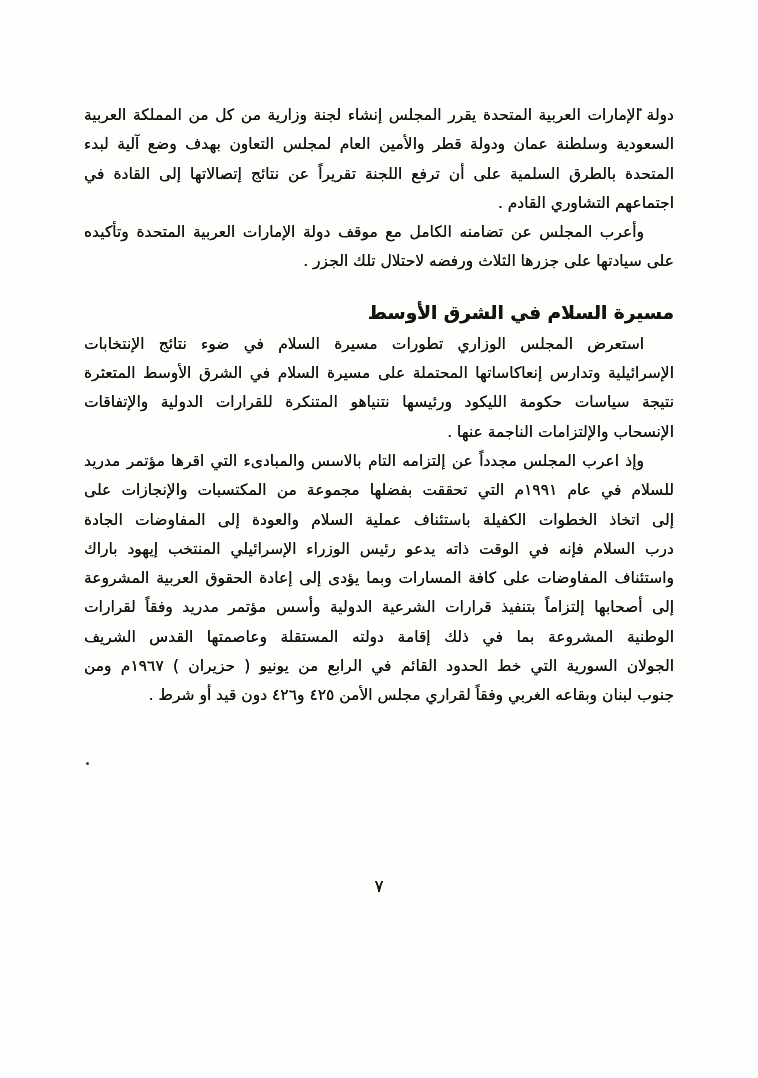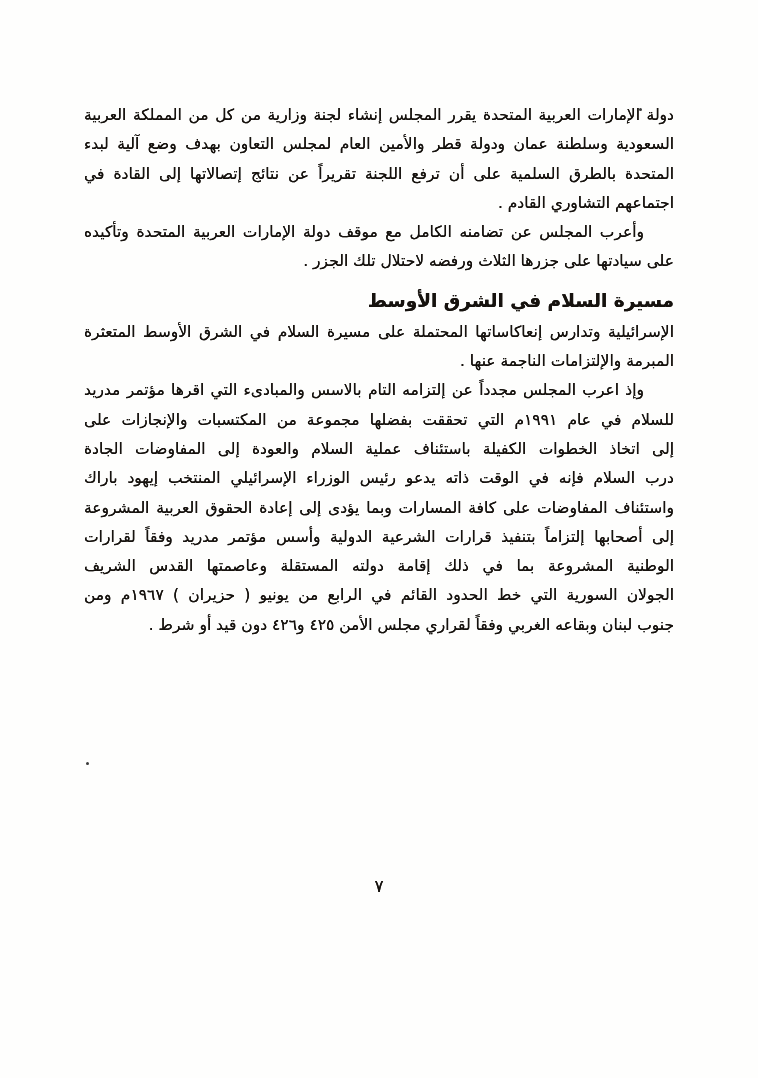--- a/index.html
+++ b/index.html
@@ -27,21 +27,21 @@
     line-height: 29.3px;
     height: 29.3px;
     overflow: hidden;
     text-align: justify;
     text-align-last: justify;
     text-justify: inter-word;
   }
   .line.first { padding-right: 30px; }
   .line.last  { text-align-last: right; }
   .heading {
-    margin: 8px 0 2px 0;
+    margin: 20px 0 2px 0;
     height: 31px;
     line-height: 31px;
     font-size: 18.5px;
     font-weight: bold;
     text-align: right;
   }
   .page-number {
     position: absolute;
     top: 876px; left: 0;
     width: 758px;
@@ -66,22 +66,24 @@
   <div class="speck speck-1"></div>
   <div class="speck speck-2"></div>
   <main class="text-block">
       <div class="line">دولة الإمارات العربية المتحدة يقرر المجلس إنشاء لجنة وزارية من كل من المملكة العربية</div>
       <div class="line">السعودية وسلطنة عمان ودولة قطر والأمين العام لمجلس التعاون بهدف وضع آلية لبدء</div>
       <div class="line">المتحدة بالطرق السلمية على أن ترفع اللجنة تقريراً عن نتائج إتصالاتها إلى القادة في</div>
       <div class="line last">اجتماعهم التشاوري القادم .</div>
       <div class="line first">وأعرب المجلس عن تضامنه الكامل مع موقف دولة الإمارات العربية المتحدة وتأكيده</div>
       <div class="line last">على سيادتها على جزرها الثلاث ورفضه لاحتلال تلك الجزر .</div>
       <h2 class="heading">مسيرة السلام في الشرق الأوسط</h2>
+      <div class="line first">استعرض المجلس الوزاري تطورات مسيرة السلام في ضوء نتائج الإنتخابات</div>
       <div class="line">الإسرائيلية وتدارس إنعاكاساتها المحتملة على مسيرة السلام في الشرق الأوسط المتعثرة</div>
-      <div class="line last">المبرمة والإلتزامات الناجمة عنها .</div>
+      <div class="line">نتيجة سياسات حكومة الليكود ورئيسها نتنياهو المتنكرة للقرارات الدولية والإتفاقات</div>
+      <div class="line last">الإنسحاب والإلتزامات الناجمة عنها .</div>
       <div class="line first">وإذ اعرب المجلس مجدداً عن إلتزامه التام بالاسس والمبادىء التي اقرها مؤتمر مدريد</div>
       <div class="line">للسلام في عام ١٩٩١م التي تحققت بفضلها مجموعة من المكتسبات والإنجازات على</div>
       <div class="line">إلى اتخاذ الخطوات الكفيلة باستئناف عملية السلام والعودة إلى المفاوضات الجادة</div>
       <div class="line">درب السلام فإنه في الوقت ذاته يدعو رئيس الوزراء الإسرائيلي المنتخب إيهود باراك</div>
       <div class="line">واستئناف المفاوضات على كافة المسارات وبما يؤدى إلى إعادة الحقوق العربية المشروعة</div>
       <div class="line">إلى أصحابها إلتزاماً بتنفيذ قرارات الشرعية الدولية وأسس مؤتمر مدريد وفقاً لقرارات</div>
       <div class="line">الوطنية المشروعة بما في ذلك إقامة دولته المستقلة وعاصمتها القدس الشريف</div>
       <div class="line">الجولان السورية التي خط الحدود القائم في الرابع من يونيو ( حزيران ) ١٩٦٧م ومن</div>
       <div class="line last">جنوب لبنان وبقاعه الغربي وفقاً لقراري مجلس الأمن ٤٢٥ و٤٢٦ دون قيد أو شرط .</div>
     </main>

